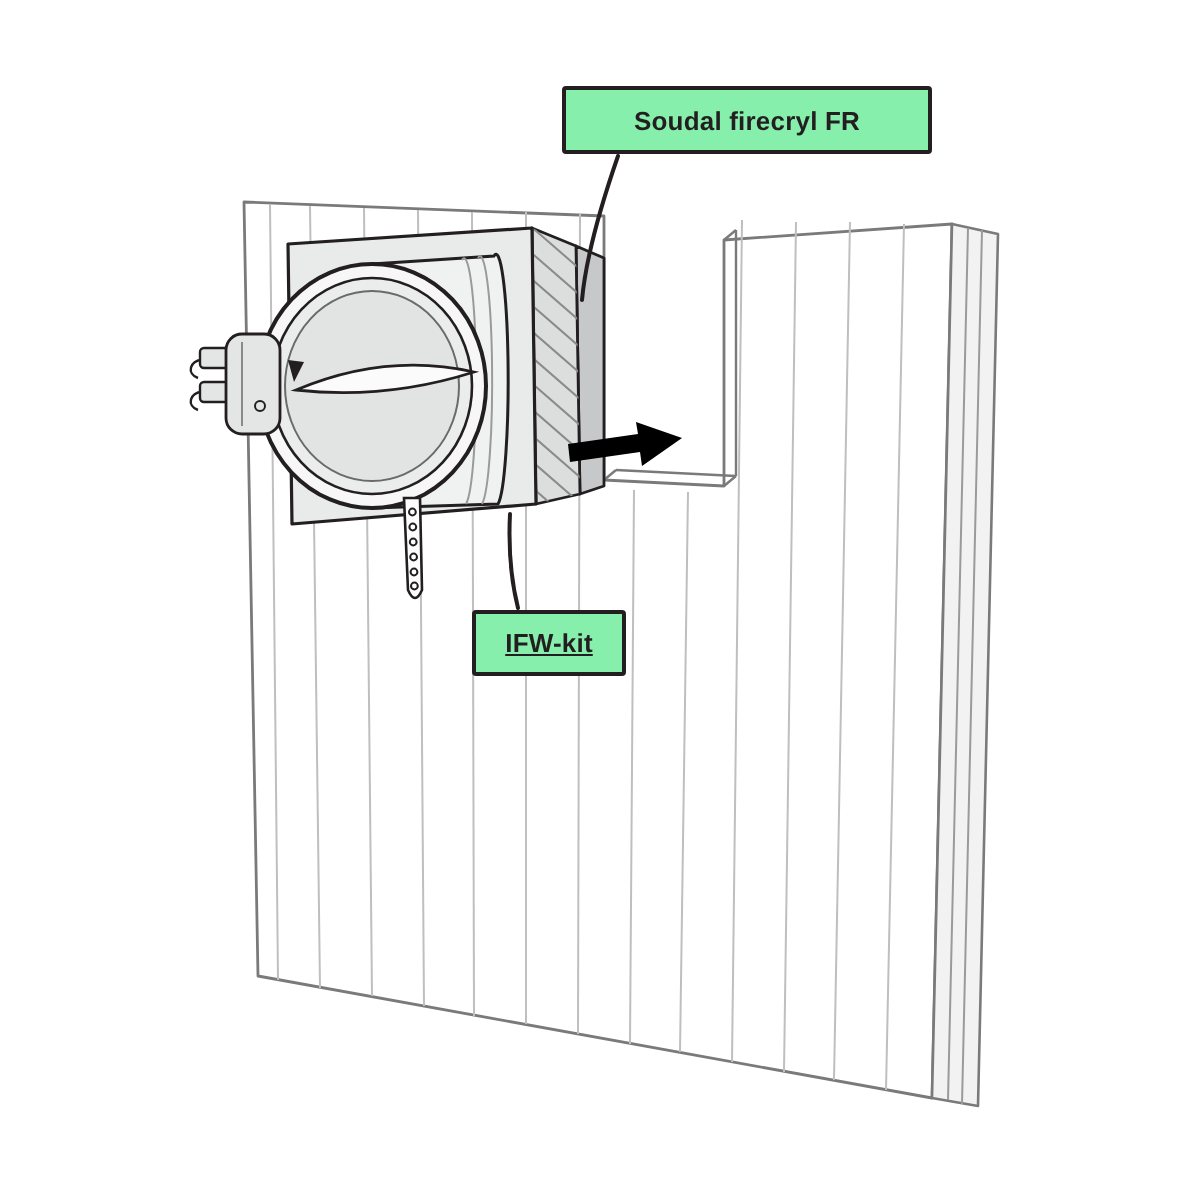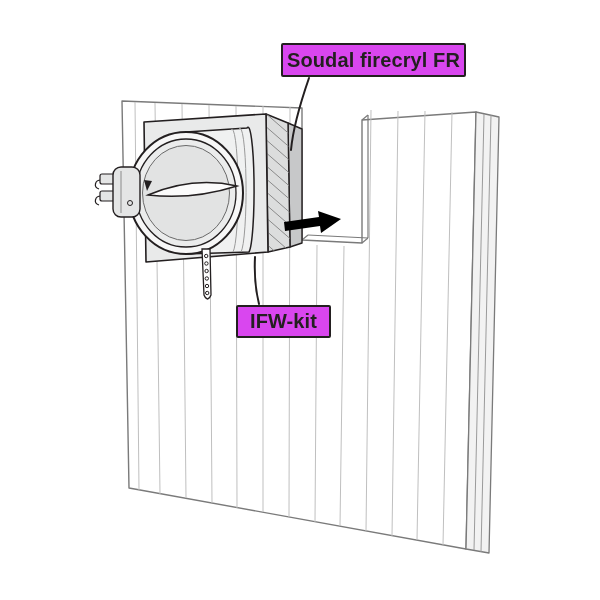--- a/index.html
+++ b/index.html
@@ -2,23 +2,23 @@
 <html><head>
 <meta charset="utf-8">
 <style>
   html,body{margin:0;padding:0;background:#ffffff;}
   body{width:600px;height:600px;font-family:"Liberation Sans",sans-serif;}
   .stage{position:relative;width:600px;height:600px;background:#ffffff;overflow:hidden;}
   .stage svg{position:absolute;left:0;top:0;}
   .callout{
     position:absolute;
     border:2.5px solid #231f20;
-    background:#d946ef;
+    background:#86efac;
     display:flex;align-items:center;justify-content:center;
-    font-weight:700;font-size:20px;color:#231f20;
+    font-weight:700;font-size:13px;color:#231f20;
     border-radius:2px;letter-spacing:0.1px;
     box-sizing:border-box;
   }
   
   .wall-face{fill:#ffffff;stroke:#7a7a7a;stroke-width:1.4;stroke-linejoin:round;}
   .wall-edge-face{fill:#f2f2f2;stroke:#7a7a7a;stroke-width:1.3;stroke-linejoin:round;}
   .wall-thin{stroke:#9a9a9a;stroke-width:1;fill:none;}
   .plank{stroke:#bfbfbf;stroke-width:1;fill:none;}
   .cutline{stroke:#7a7a7a;stroke-width:1.2;fill:none;}
   .ink-line{stroke:#231f20;fill:none;}
@@ -143,17 +143,17 @@
     <polygon points="284,222 319,217 318,211 341,219 321,233 320,226 285,231" fill="#000000"></polygon>
 
     <path class="leader" d="M309,78 C300,104 293,128 291,150"></path>
     <path class="leader" d="M259,304 C256,292 254,277 255,257"></path>
   </svg>
 
   <div class="callout" style="left:281px;top:43px;width:185px;height:34px;">
     <span>Soudal firecryl FR</span>
   </div>
 
-  <div class="callout" style="left:236px;top:305px;width:95px;height:33px;">
+  <div class="callout" style="left:236px;top:305px;width:77px;height:33px;text-decoration:underline;">
     <span>IFW-kit</span>
   </div>
 
 </div>
 
 </body></html>

